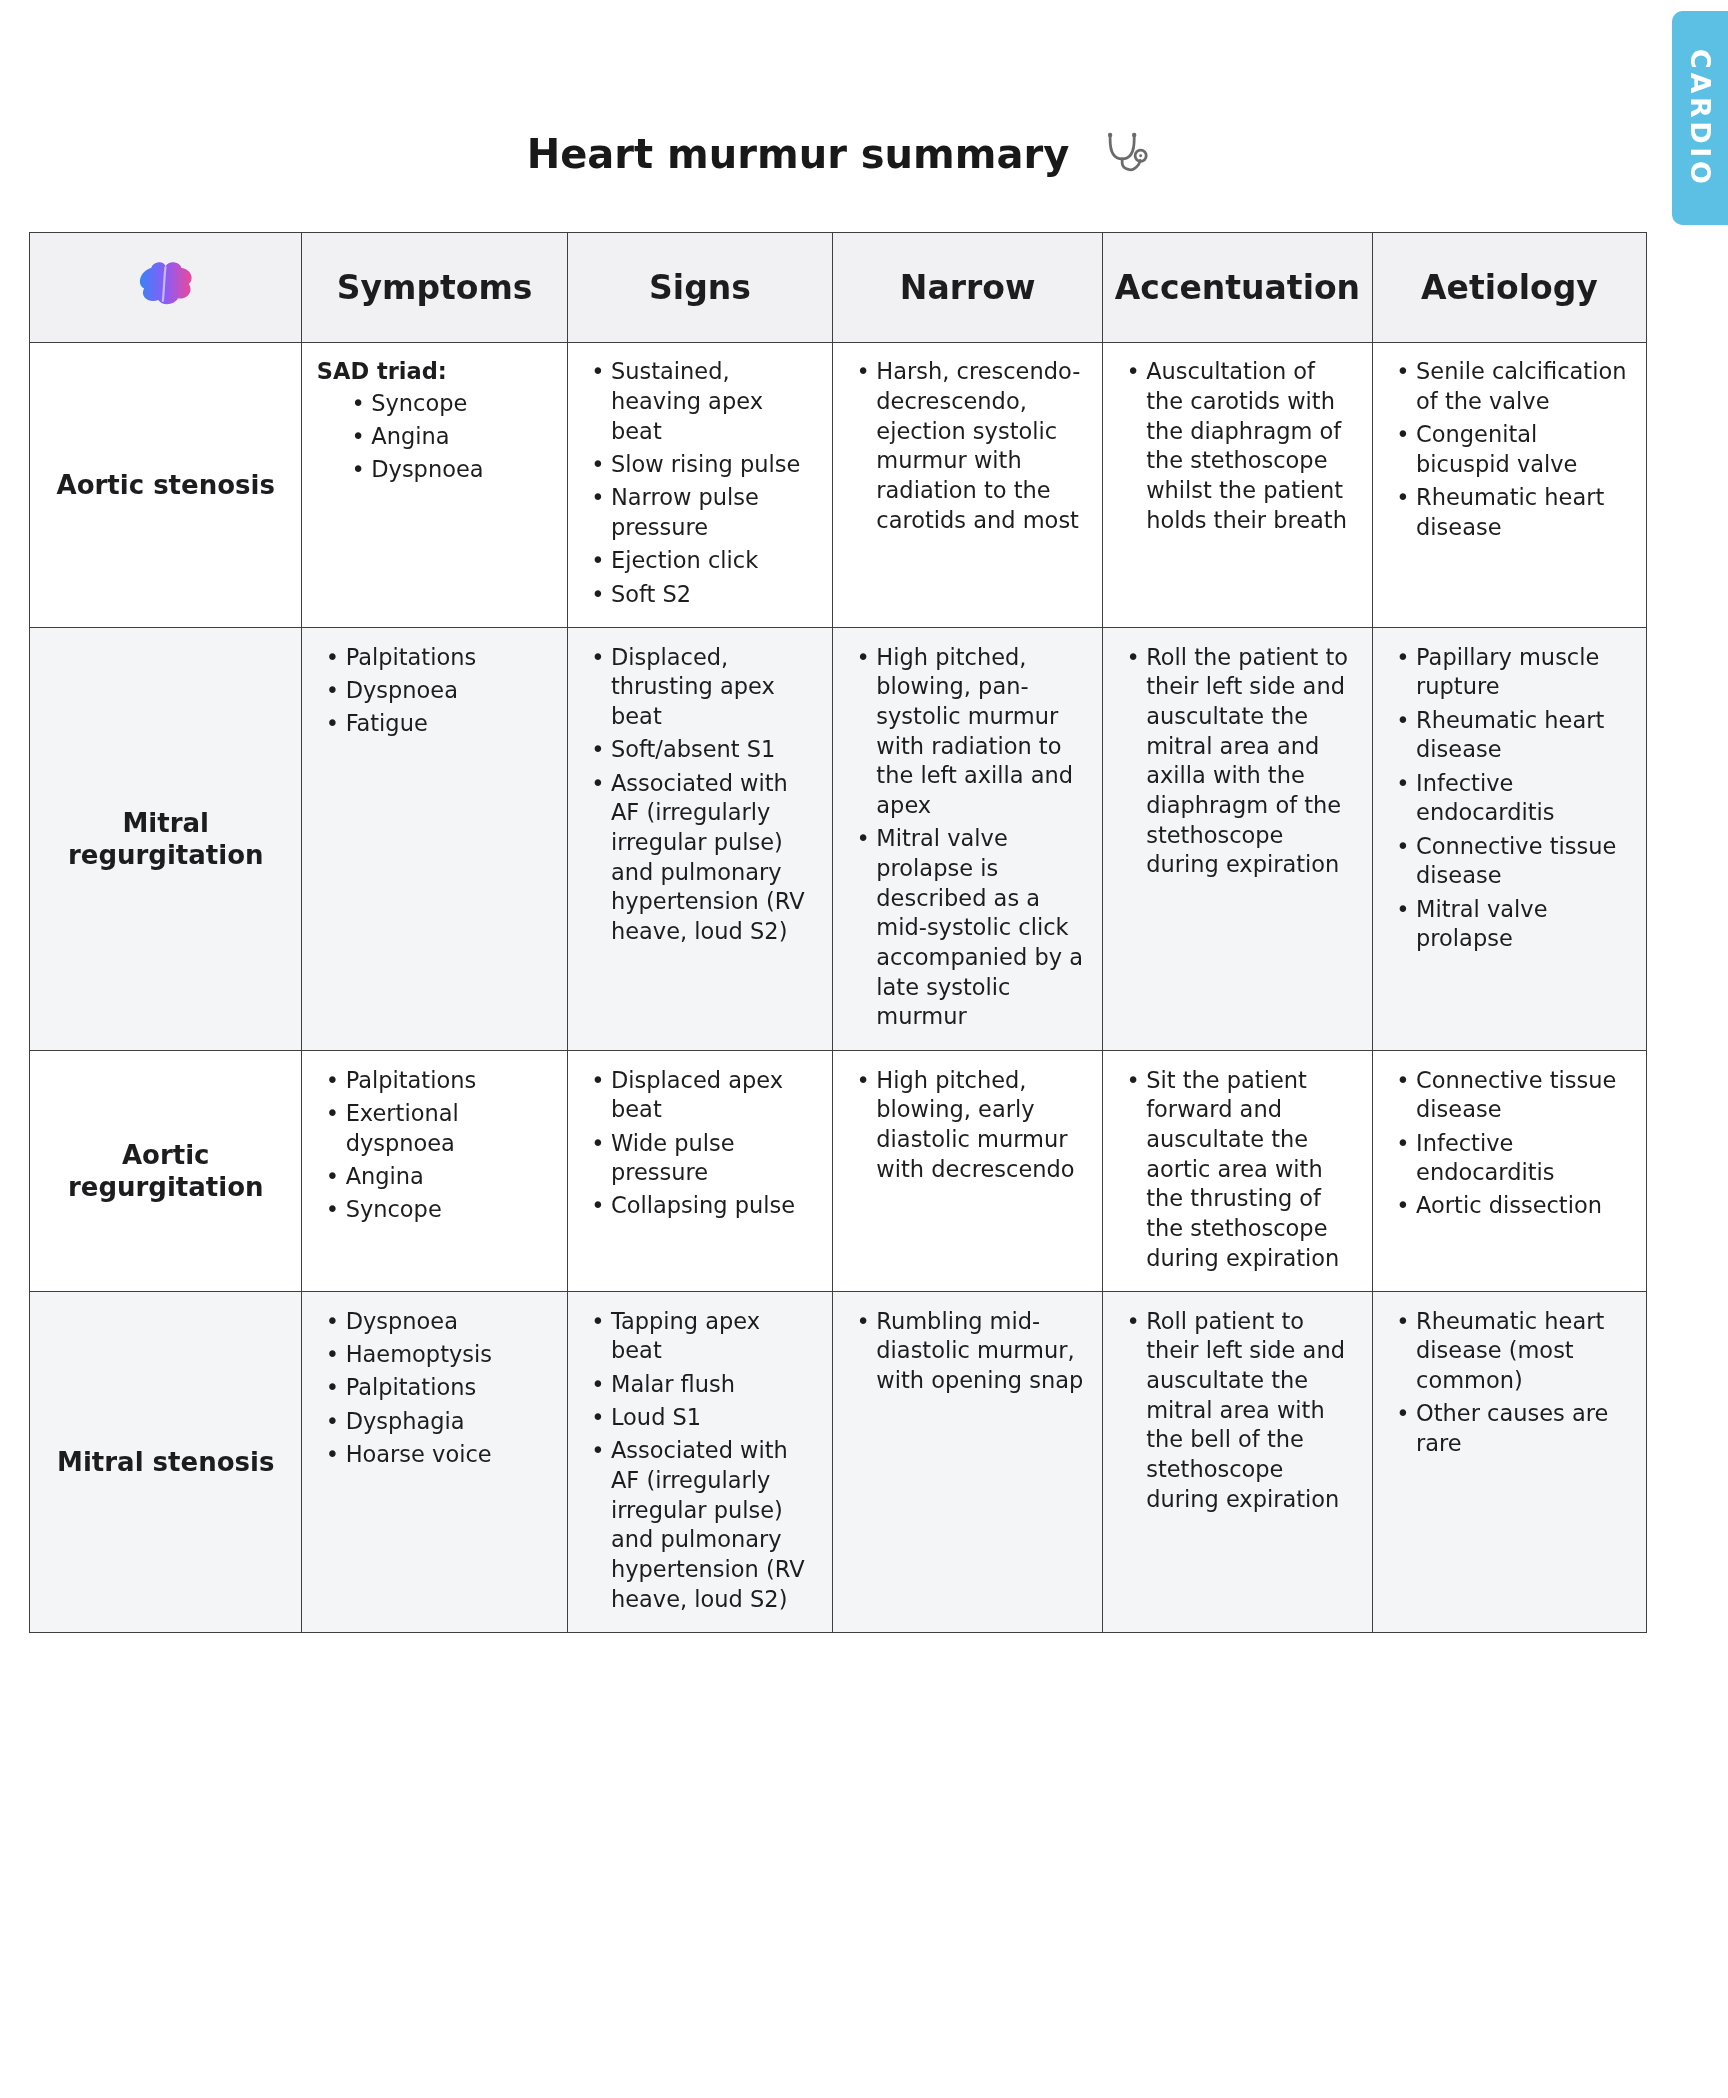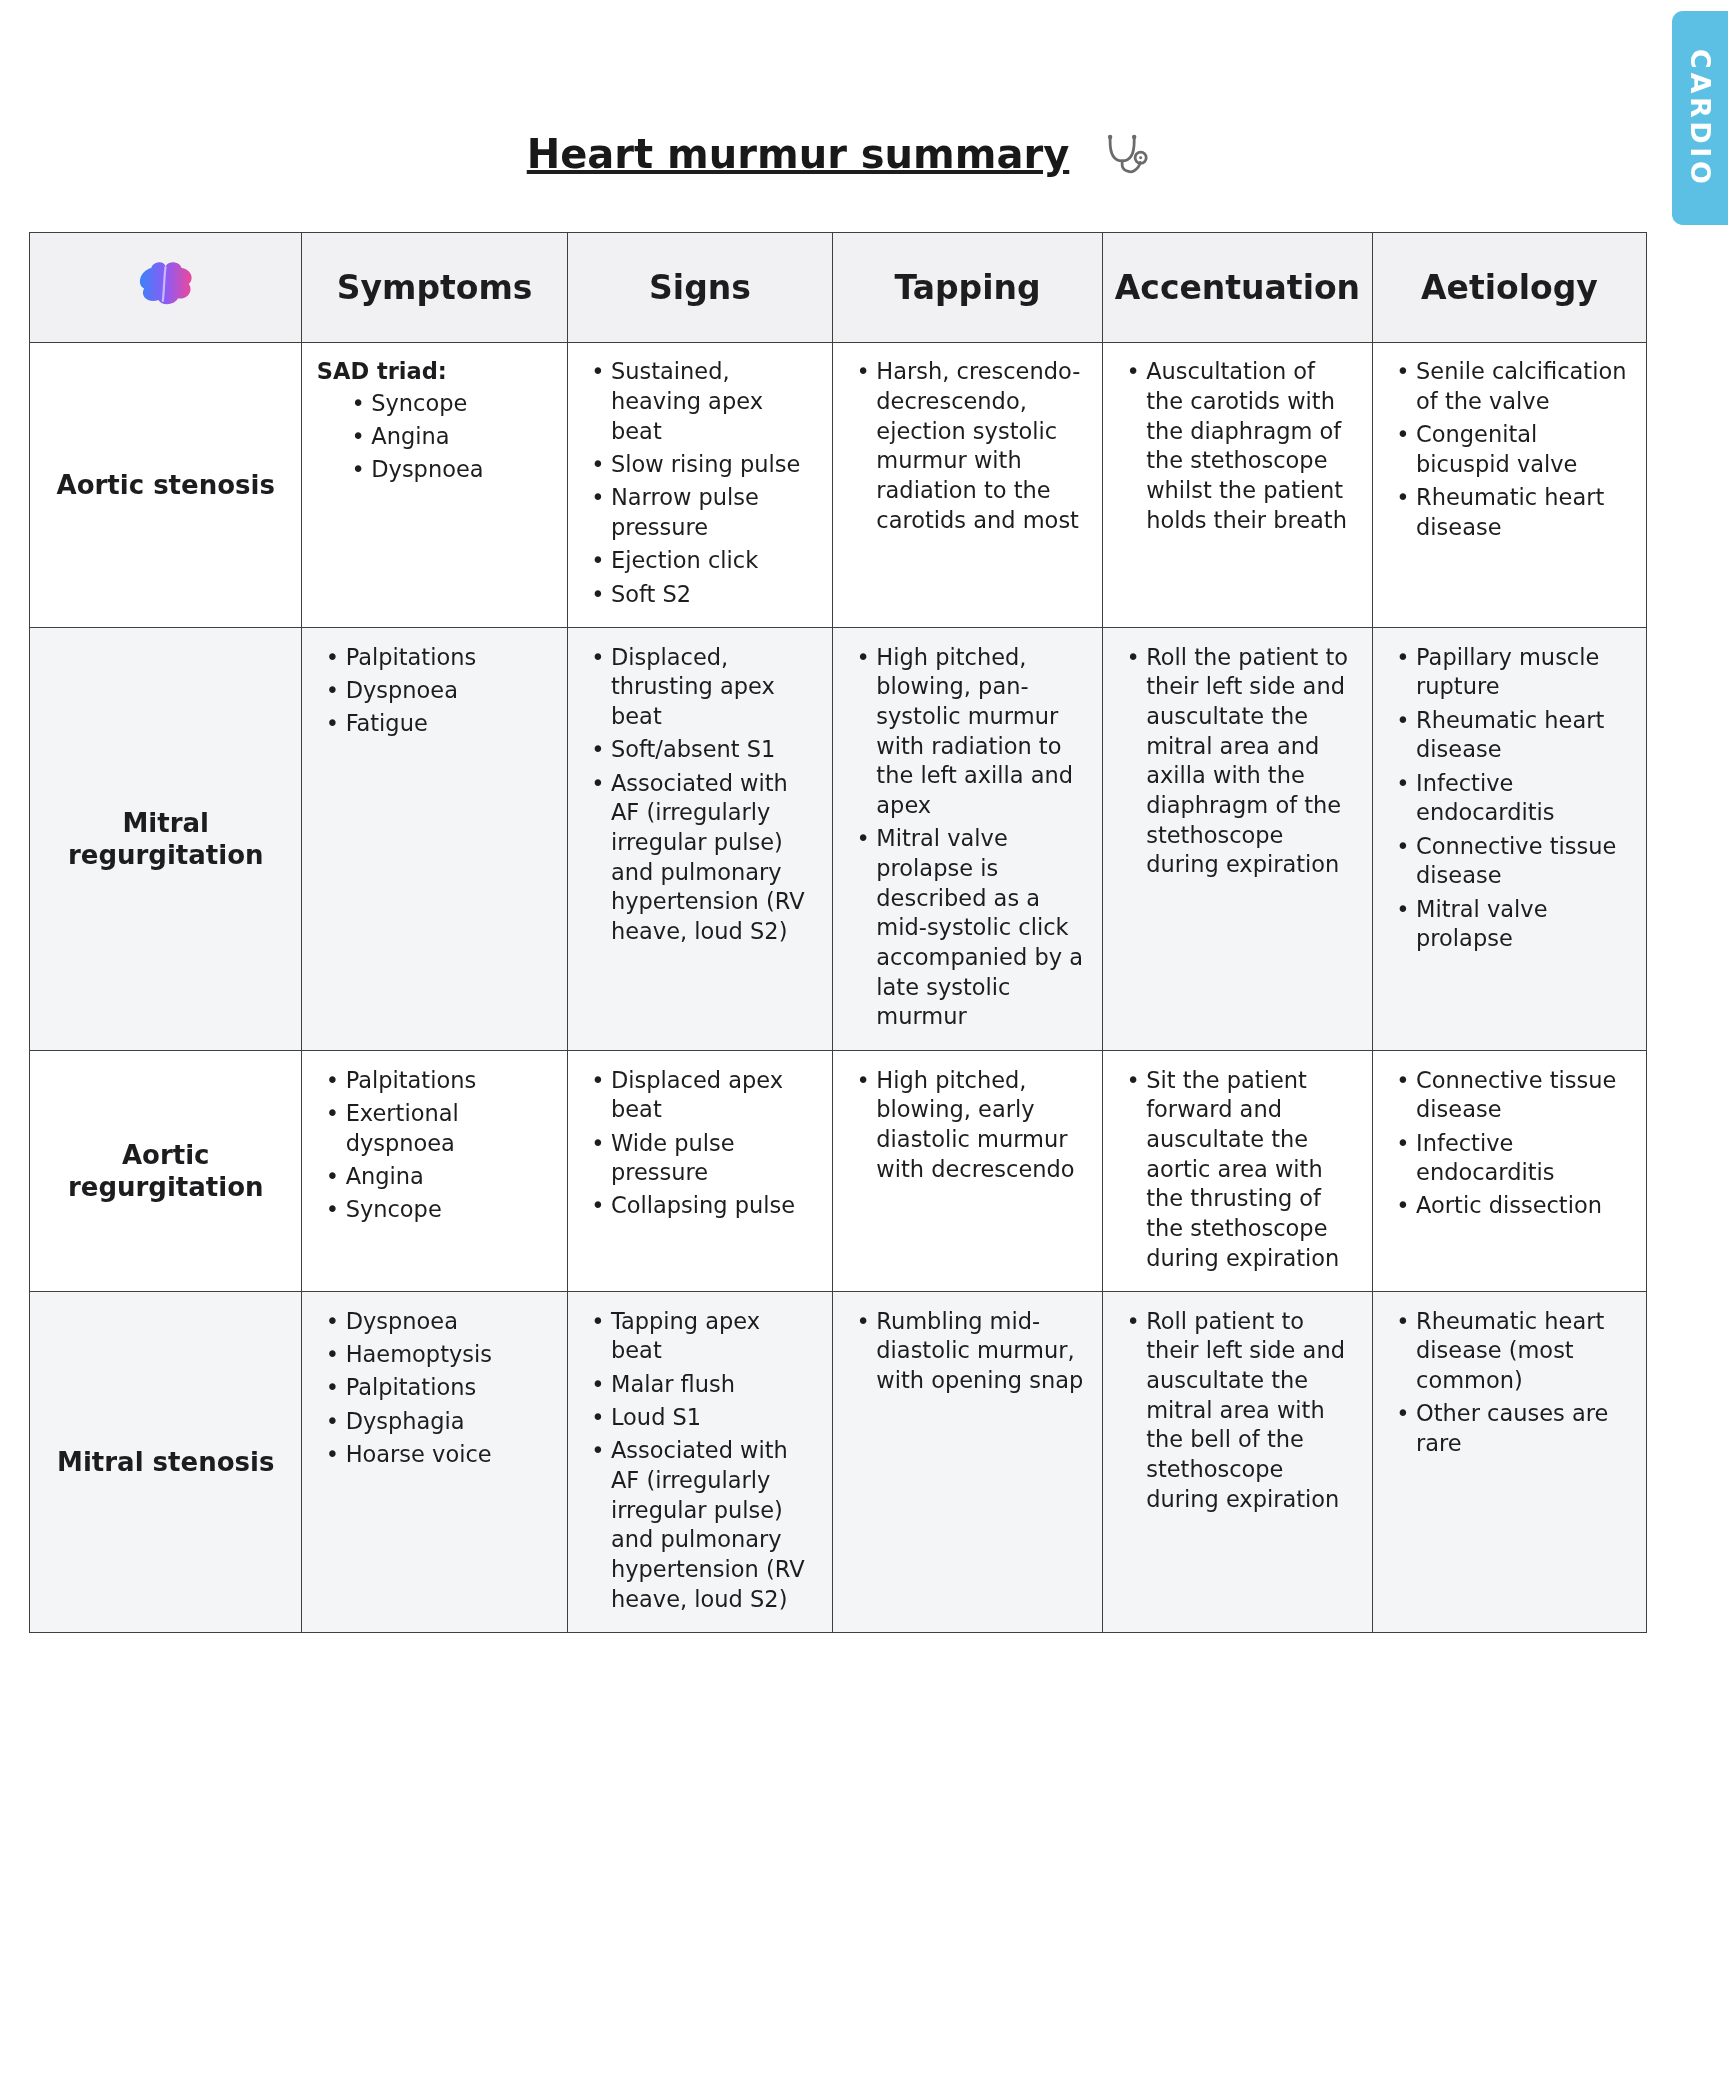--- a/index.html
+++ b/index.html
@@ -29,23 +29,22 @@
   }
 
   
   .title-wrap {
     position: absolute;
     top: 131px; left: 29px; width: 1618px;
     text-align: center;
   }
   .title-inner {
     display: inline-flex;
-    align-items: center;
+    align-items: flex-start;
     gap: 30px;
-    text-decoration: underline;
   }
   .page-title {
     font-size: 40px;
     font-weight: bold;
     color: #191919;
     margin: 0;
   }
 
   
   .murmur-table {
@@ -153,21 +152,21 @@
                 <stop offset="1" stop-color="#ec4899"></stop>
               </linearGradient>
             </defs>
             <path d="M20 10 C22 3 34 1 36 8 C40 1 52 3 54 10 C64 11 69 22 62 28 C68 36 60 46 50 44 C46 52 32 53 28 46 C17 50 7 42 12 33 C3 28 8 13 20 10 Z" fill="url(#gradBrain)"></path>
             <path d="M36 9 C34.5 20 34.5 34 33 47" stroke="rgba(255,255,255,0.55)" stroke-width="2.5" fill="none" stroke-linecap="round"></path>
           </svg>
         </span>
       </th>
       <th>Symptoms</th>
       <th>Signs</th>
-      <th>Tapping</th>
+      <th>Narrow</th>
       <th>Accentuation</th>
       <th>Aetiology</th>
     </tr>
   </thead>
   <tbody>
       <tr>
         <td class="row-label">Aortic stenosis</td>
         <td class="cell">
           <div class="intro">SAD triad:</div>
           <ul class="nested">

